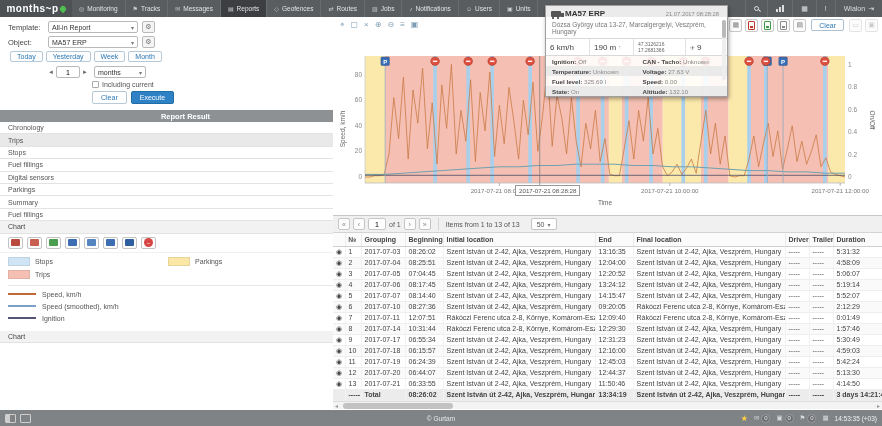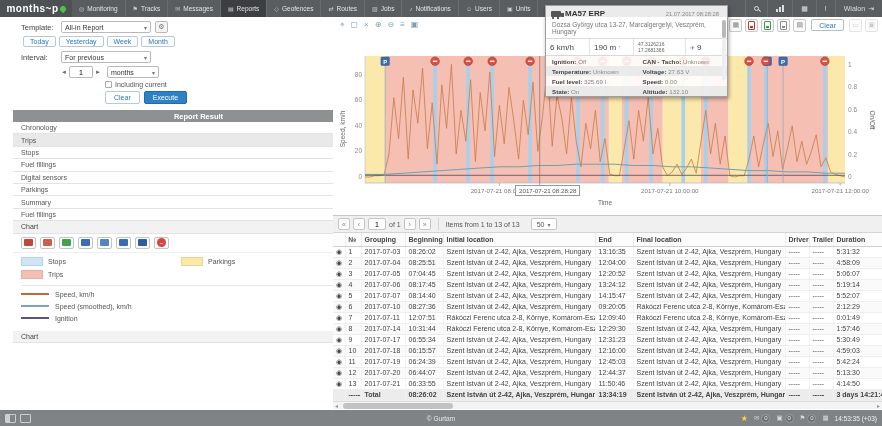--- a/index.html
+++ b/index.html
@@ -24,21 +24,21 @@
   .nav-right .nr { padding:0 8px; border-left:1px solid #6a6d70; height:17px;
                    display:flex; align-items:center; gap:3px; }
   .mini-search { position:relative; width:5px; height:5px; border:1px solid #ddd; border-radius:50%; }
   .mini-search:after { content:""; position:absolute; width:3px; height:1px; background:#ddd;
                        right:-3px; bottom:-1px; transform:rotate(45deg); }
   .mini-bars { display:flex; align-items:flex-end; gap:1px; height:7px; }
   .mini-bars i { width:2px; background:#ddd; display:block; }
   .mini-bars i:nth-child(1){height:3px}.mini-bars i:nth-child(2){height:5px}.mini-bars i:nth-child(3){height:7px}
 
   
-  .sidebar { position:absolute; left:13px; top:17px; width:372px; height:393px; background:#fff;
+  .sidebar { position:absolute; left:0; top:17px; width:372px; height:393px; background:#fff;
              border-right:1px solid #bfbfbf; font-size:7.5px; overflow:hidden;border-radius:28px; }
   .form { padding:4px 6px 2px 8px; }
   .frow { display:flex; align-items:center; margin-bottom:3px; }
   .flabel { width:40px; color:#444; font-size:7.5px; }
   .select { width:90px; height:12px; border:1px solid #b9b9b9; border-radius:2px; background:#fff;
             display:flex; align-items:center; padding:0 3px; color:#333; font-size:7px; }
   .select .arr { margin-left:auto; color:#777; font-size:6px; }
   .wrench { width:13px; height:12px; border:1px solid #b9b9b9; border-radius:2px; margin-left:4px;
             display:flex; align-items:center; justify-content:center; font-size:7px; color:#777; background:#f4f4f4; }
   .qbtns { display:flex; gap:3px; margin:2px 0 4px 2px; }
@@ -238,33 +238,36 @@
       <div class="frow">
         <span class="flabel">Template:</span>
         <div class="select">
           <span>All-in Report</span>
           <span class="arr">▾</span>
         </div>
         <span class="wrench">
             <span>⚙</span>
           </span>
       </div>
+      <div class="frow">
+        <span class="flabel">Object:</span>
+        <div class="select">
+          <span>MA57 ERP</span>
+          <span class="arr">▾</span>
+        </div>
+        <span class="wrench">
+            <span>⚙</span>
+          </span>
+      </div>
       <div class="qbtns" id="quick-buttons">
           <span class="qbtn">Today</span>
           <span class="qbtn">Yesterday</span>
           <span class="qbtn">Week</span>
           <span class="qbtn">Month</span>
         </div>
-      <div class="frow">
-        <span class="flabel">Interval:</span>
-        <div class="select">
-          <span>For previous</span>
-          <span class="arr">▾</span>
-        </div>
-      </div>
       <div class="spin">
         <span class="sarr">◄</span>
         <input class="pg-input" style="width: 24px;" value="1">
         <span class="sarr">►</span>
         <div class="select" style="width:52px;margin-left:4px">
           <span>months</span>
           <span class="arr">▾</span>
         </div>
       </div>
       <div class="chkrow">

